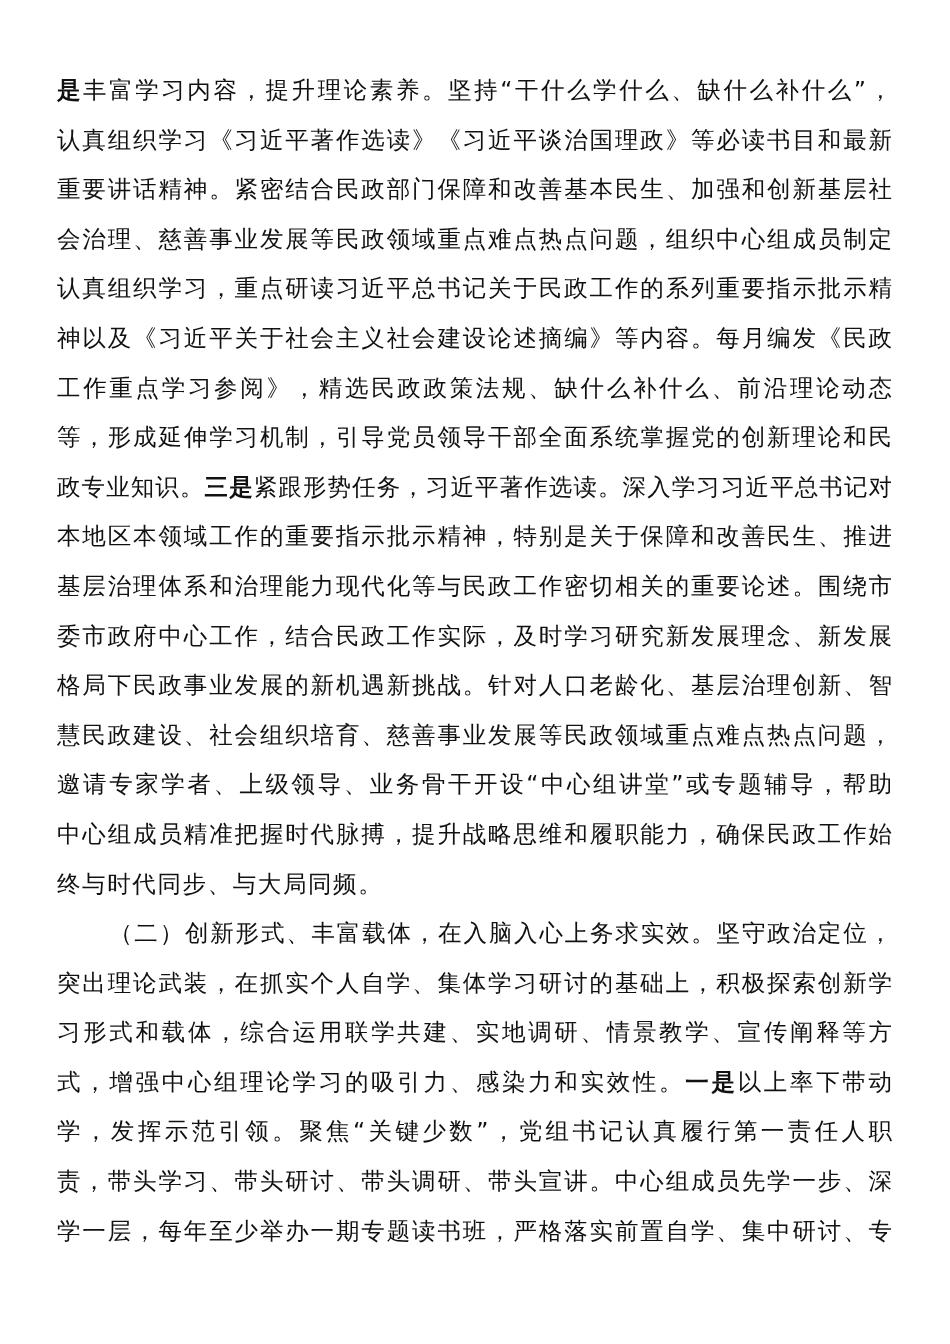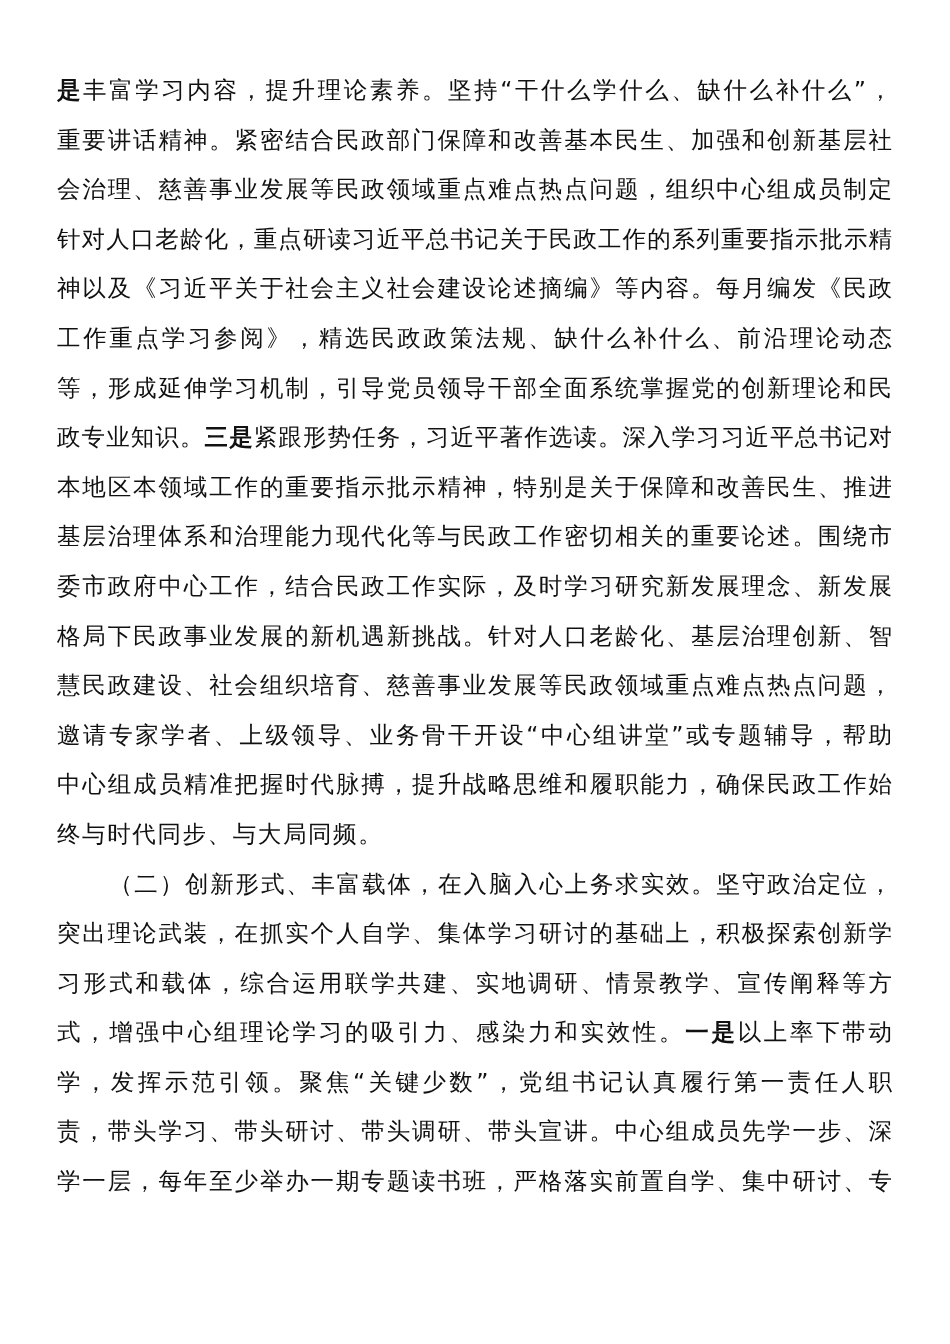--- a/index.html
+++ b/index.html
@@ -50,23 +50,24 @@
     font-weight: bold;
   }
 </style>
 </head>
 <body>
 
 <div class="page">
   <div class="text-column" id="text-column">
       <div>
         <div class="line" style="letter-spacing: 0px;"><span class="seg bold">是</span><span class="seg">丰富学习内容，提升理论素养。坚持“干什么学什么、缺什么补什么”，</span></div>
+        <div class="line" style="letter-spacing: 0px;"><span class="seg">认真组织学习《习近平著作选读》《习近平谈治国理政》等必读书目和最新</span></div>
         <div class="line" style="letter-spacing: 0px;"><span class="seg">重要讲话精神。紧密结合民政部门保障和改善基本民生、加强和创新基层社</span></div>
         <div class="line" style="letter-spacing: 0px;"><span class="seg">会治理、慈善事业发展等民政领域重点难点热点问题，组织中心组成员制定</span></div>
-        <div class="line" style="letter-spacing: 0px;"><span class="seg">针对人口老龄化，重点研读习近平总书记关于民政工作的系列重要指示批示精</span></div>
+        <div class="line" style="letter-spacing: 0px;"><span class="seg">认真组织学习，重点研读习近平总书记关于民政工作的系列重要指示批示精</span></div>
         <div class="line" style="letter-spacing: 0px;"><span class="seg">神以及《习近平关于社会主义社会建设论述摘编》等内容。每月编发《民政</span></div>
         <div class="line" style="letter-spacing: 0px;"><span class="seg">工作重点学习参阅》，精选民政政策法规、缺什么补什么、前沿理论动态</span></div>
         <div class="line" style="letter-spacing: 0px;"><span class="seg">等，形成延伸学习机制，引导党员领导干部全面系统掌握党的创新理论和民</span></div>
         <div class="line" style="letter-spacing: 0px;"><span class="seg">政专业知识。</span><span class="seg bold">三是</span><span class="seg">紧跟形势任务，习近平著作选读。深入学习习近平总书记对</span></div>
         <div class="line" style="letter-spacing: 0px;"><span class="seg">本地区本领域工作的重要指示批示精神，特别是关于保障和改善民生、推进</span></div>
         <div class="line" style="letter-spacing: 0px;"><span class="seg">基层治理体系和治理能力现代化等与民政工作密切相关的重要论述。围绕市</span></div>
         <div class="line" style="letter-spacing: 0px;"><span class="seg">委市政府中心工作，结合民政工作实际，及时学习研究新发展理念、新发展</span></div>
         <div class="line" style="letter-spacing: 0px;"><span class="seg">格局下民政事业发展的新机遇新挑战。针对人口老龄化、基层治理创新、智</span></div>
         <div class="line" style="letter-spacing: 0px;"><span class="seg">慧民政建设、社会组织培育、慈善事业发展等民政领域重点难点热点问题，</span></div>
         <div class="line" style="letter-spacing: 0px;"><span class="seg">邀请专家学者、上级领导、业务骨干开设“中心组讲堂”或专题辅导，帮助</span></div>

